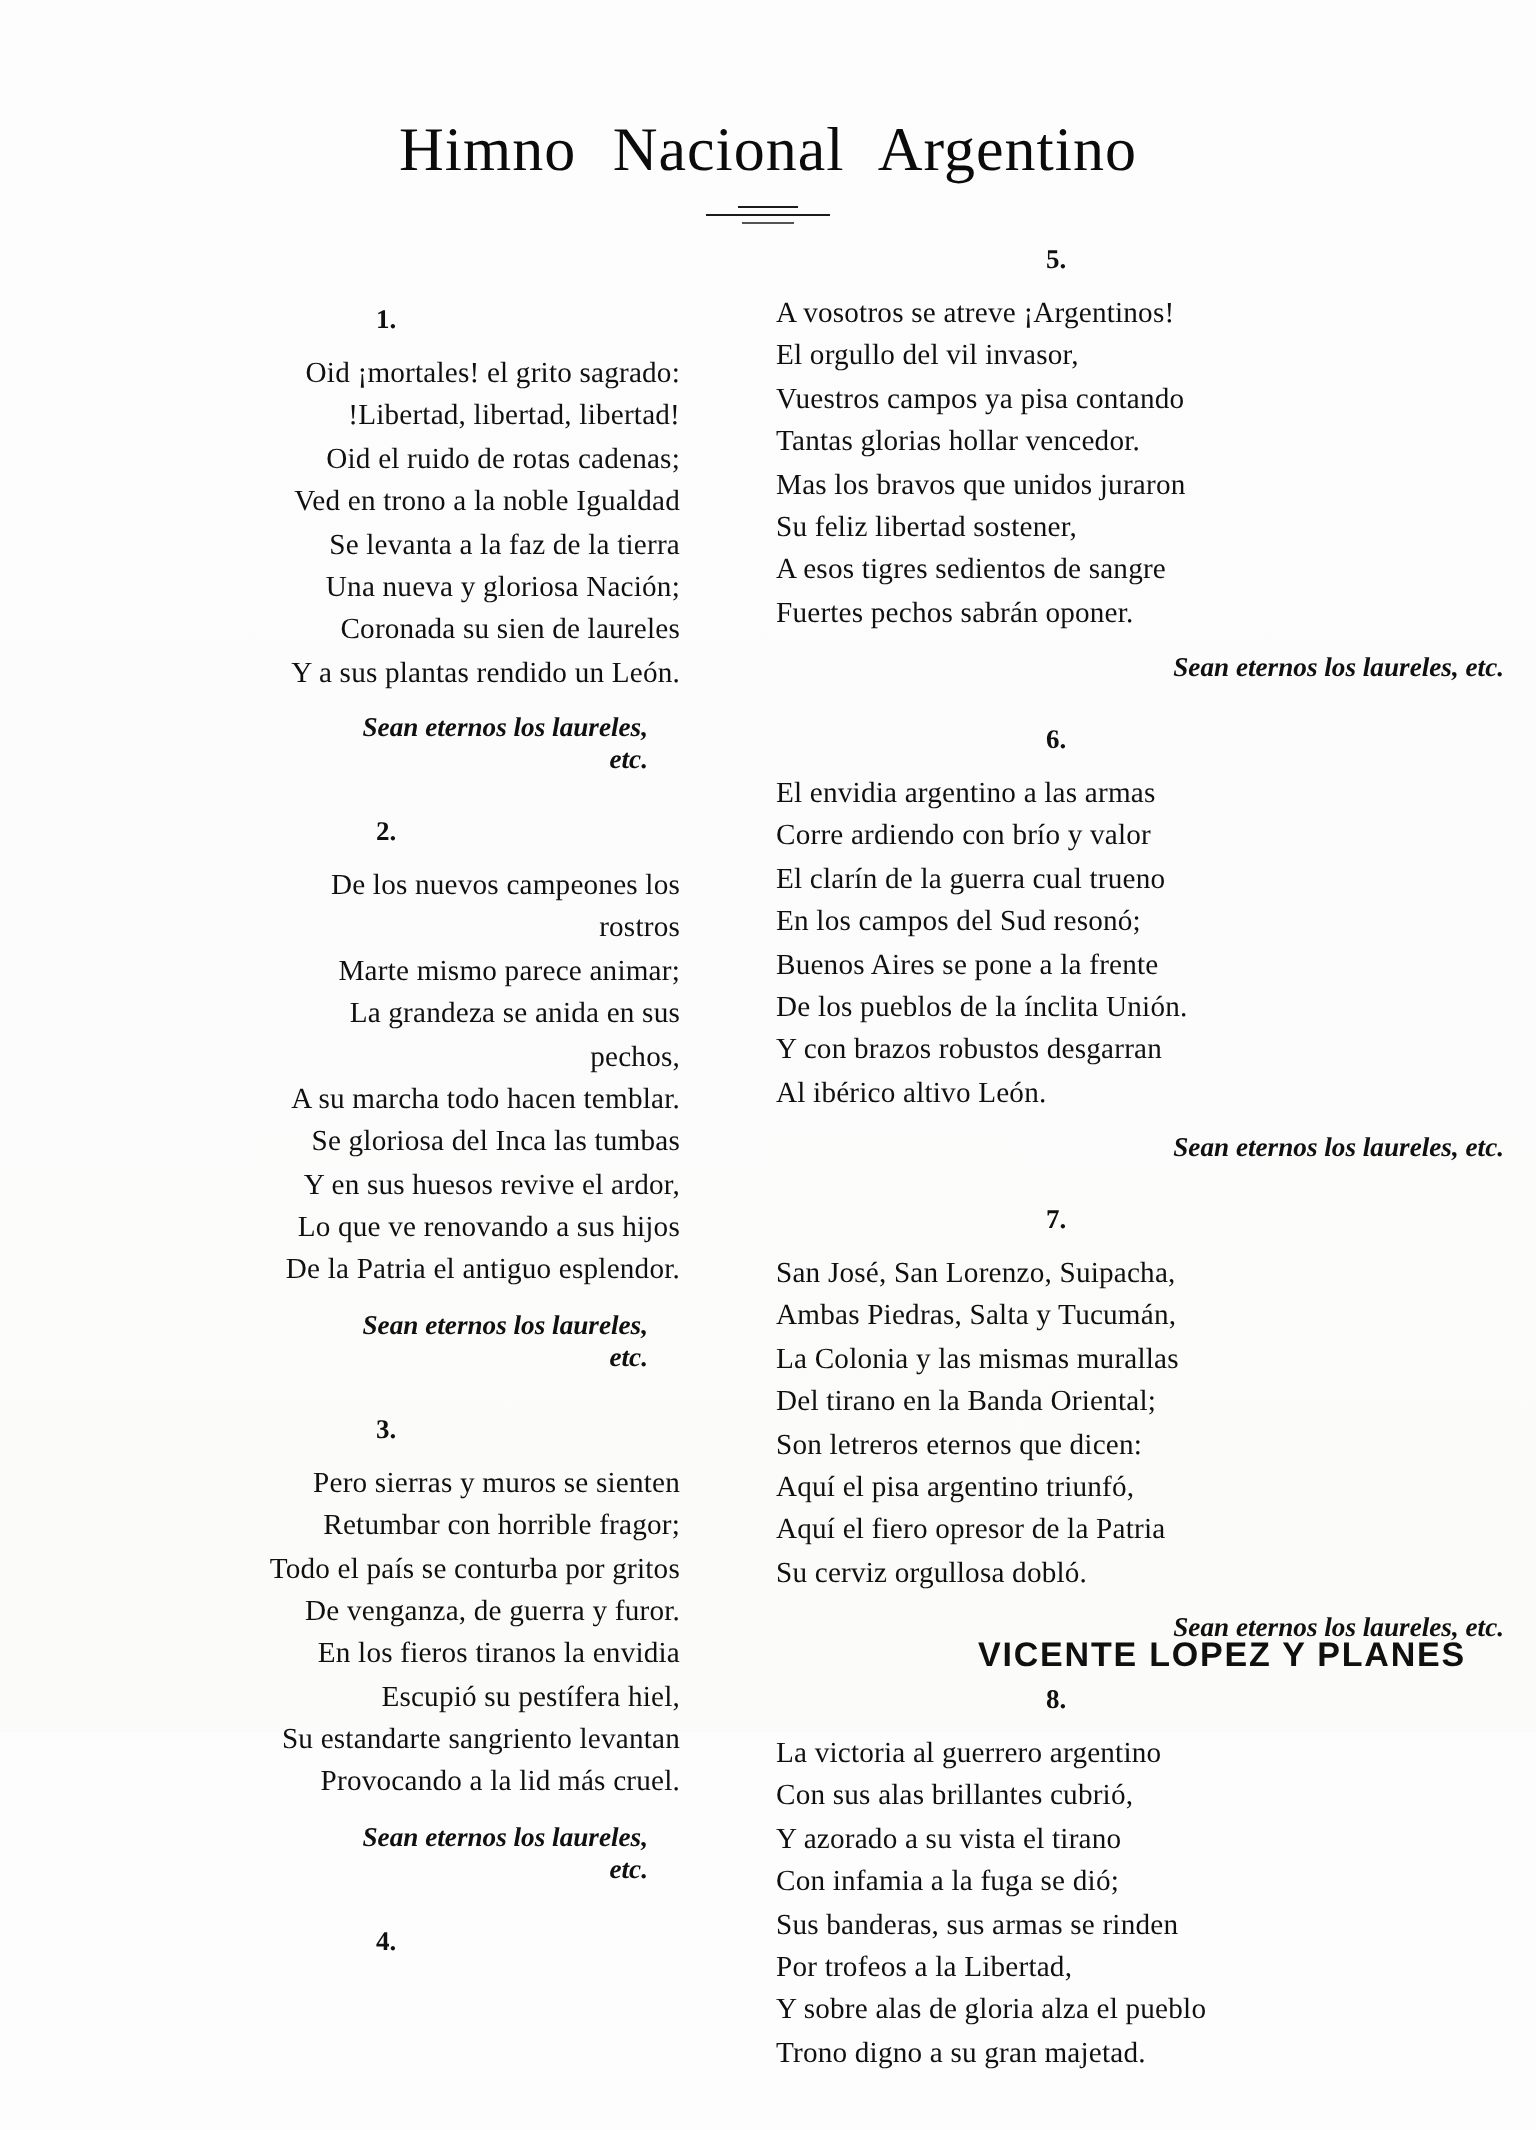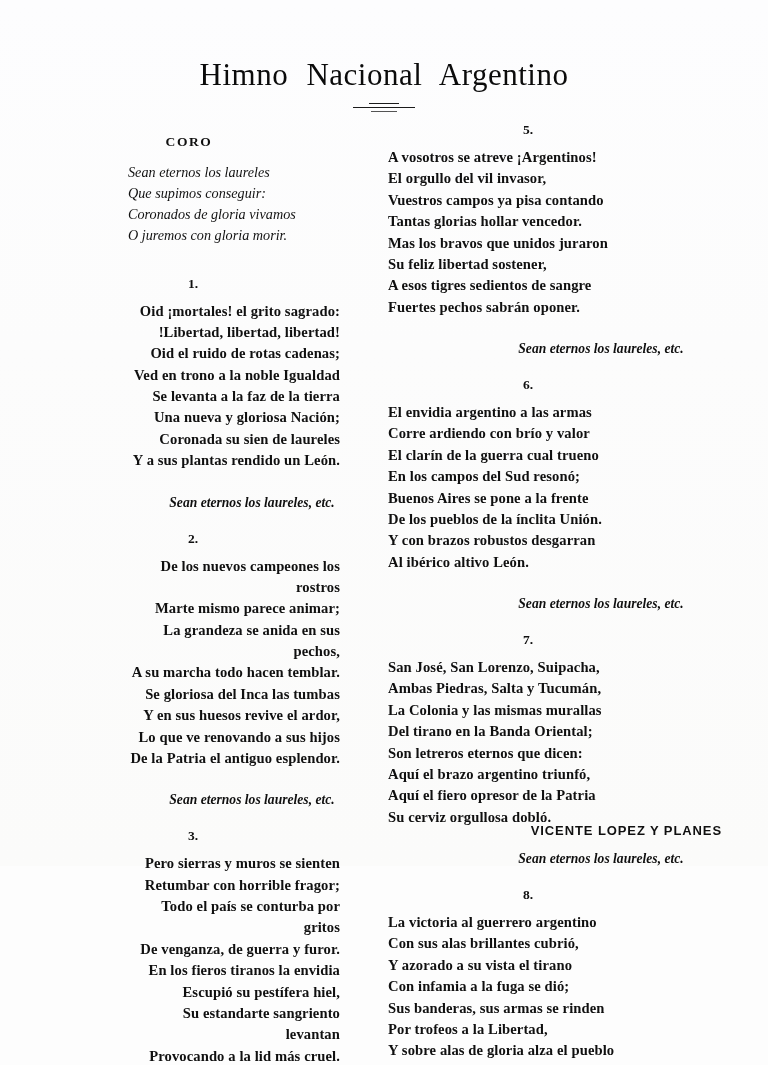--- a/index.html
+++ b/index.html
@@ -106,51 +106,50 @@
     padding-right: 66px;
     color: #101010;
   }
   .col-right .stanza-num { padding-right: 78px; }
   .stanza-lines {
     font-size: 14.6px;
     line-height: 1.465;
     white-space: pre-line;
     color: #101010;
     letter-spacing: 0.1px;
-    font-weight: bold;
   }
   .col-left .stanza-lines { padding-left: 15px; text-align: right; }
   .col-right .stanza-lines { padding-left: 22px; }
 
   .refrain {
     font-style: italic;
     font-weight: 700;
     font-size: 13.6px;
-    margin-top: 23px;
-    text-align: center;
+    margin-top: 8px;
+    text-align: right;
     padding-left: 56px;
-    padding-right: 4px;
+    padding-right: 16px;
     color: #101010;
   }
   .col-right .refrain {
     padding-left: 72px;
   }
 
   
   .col-left .stanza.first { margin-top: 30px; }
   .col-right .stanza.first { margin-top: 0px; }
 
   
   .author {
     position: absolute;
-    right: 46px;
+    right: 35px;
     bottom: 28px;
     font-family: "Liberation Sans", "DejaVu Sans", sans-serif;
     font-weight: 700;
-    font-size: 13px;
+    font-size: 17px;
     letter-spacing: 0.9px;
     color: #101010;
     white-space: nowrap;
   }
 </style>
 </head>
 <body>
 
 <div class="page">
 
@@ -160,27 +159,20 @@
       <i class="r1"></i>
         <i class="r2"></i>
         <i class="r3"></i>
     </div>
   </div>
 
   <div class="columns">
 
     <div class="col col-left">
 
-      <div class="chorus-block">
-        <div class="coro-head">CORO</div>
-        <div class="chorus">Sean eternos los laureles
-Que supimos conseguir:
-Coronados de gloria vivamos
-O juremos con gloria morir.</div>
-      </div>
 
       <div class="stanza first">
         <div class="stanza-num">1.</div>
         <div class="stanza-lines">Oid ¡mortales! el grito sagrado:
 !Libertad, libertad, libertad!
 Oid el ruido de rotas cadenas;
 Ved en trono a la noble Igualdad
 Se levanta a la faz de la tierra
 Una nueva y gloriosa Nación;
 Coronada su sien de laureles
@@ -249,21 +241,21 @@
         <div class="refrain">Sean eternos los laureles, etc.</div>
       </div>
 
       <div class="stanza">
         <div class="stanza-num">7.</div>
         <div class="stanza-lines">San José, San Lorenzo, Suipacha,
 Ambas Piedras, Salta y Tucumán,
 La Colonia y las mismas murallas
 Del tirano en la Banda Oriental;
 Son letreros eternos que dicen:
-Aquí el brazo argentino triunfó,
+Aquí el pisa argentino triunfó,
 Aquí el fiero opresor de la Patria
 Su cerviz orgullosa dobló.</div>
         <div class="refrain">Sean eternos los laureles, etc.</div>
       </div>
 
       <div class="stanza">
         <div class="stanza-num">8.</div>
         <div class="stanza-lines">La victoria al guerrero argentino
 Con sus alas brillantes cubrió,
 Y azorado a su vista el tirano

